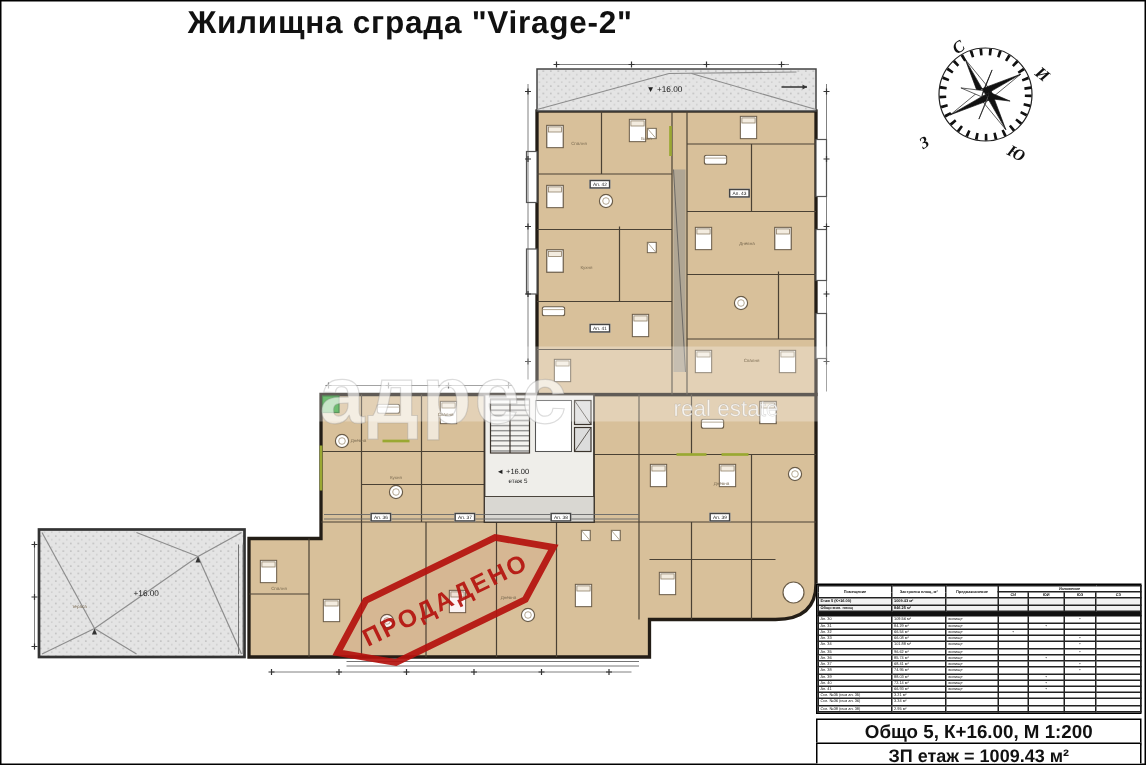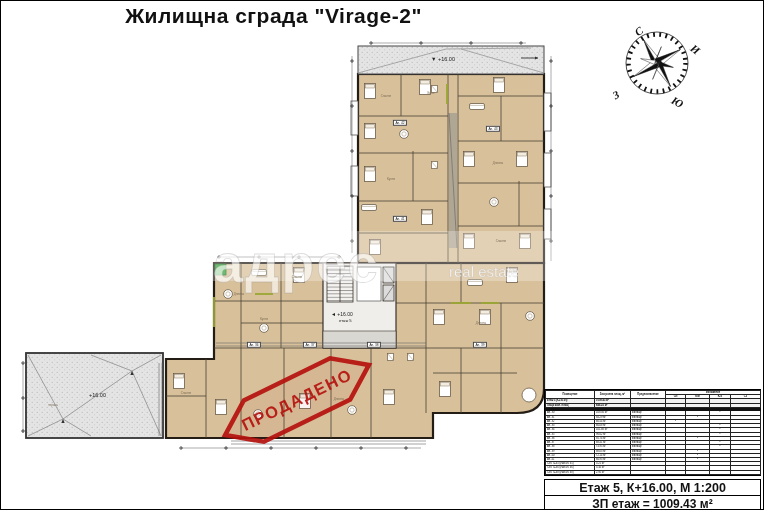--- a/index.html
+++ b/index.html
@@ -496,14 +496,14 @@
           <td></td>
           <td class="num"></td>
           <td class="num"></td>
           <td class="num"></td>
           <td class="num"></td>
         </tr>
       </tbody>
   </table>
 </div>
 
-<div class="footbox" id="foot1">Етаж 5, К+16.00, М 1:200</div>
+<div class="footbox" id="foot1">Общо 5, К+16.00, М 1:200</div>
 <div class="footbox" id="foot2">ЗП етаж = 1009.43 м²</div>
 
 </body></html>

